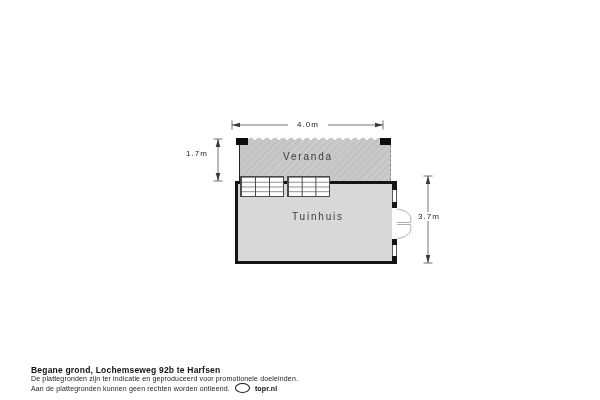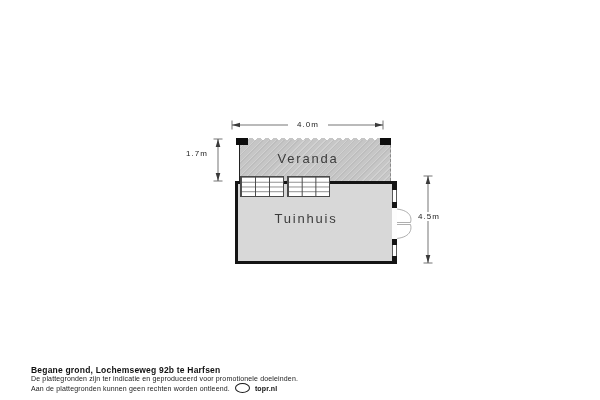--- a/index.html
+++ b/index.html
@@ -50,25 +50,25 @@
 
   
   .right-wall{left:385px;top:181px;width:5px;height:83px;background:#fff;}
   .right-wall .seg{position:absolute;left:0;width:5px;box-sizing:border-box;}
   .wall-black{background:var(--wall,#141414);}
   .window-segment{background:#fff;border-left:1px solid #5a5a5a;border-right:1px solid #5a5a5a;}
   .door-opening{background:#fdfdfd;}
 
   
   .room-label{
-    position:absolute;text-align:center;font-size:13px;letter-spacing:1.8px;
+    position:absolute;text-align:center;font-size:10px;letter-spacing:1.8px;
     color:#3c3c3c;white-space:nowrap;
   }
   .label-veranda{left:266px;top:151px;width:84px;}
-  .label-tuinhuis{left:264px;top:211px;width:84px;}
+  .label-tuinhuis{left:276px;top:211px;width:84px;}
   .dim-label{
     position:absolute;font-size:8px;letter-spacing:1px;color:#222;
     background:#fff;text-align:center;white-space:nowrap;padding:0 1px;line-height:9px;
   }
   .dim-top{left:288px;top:120px;width:38px;}
   .dim-left{left:183px;top:149px;width:26px;background:transparent;text-align:center;}
   .dim-right{left:413px;top:212px;width:30px;}
 
   
   .footer-title{left:24px;top:365px;font-size:8.5px;font-weight:bold;color:#111;letter-spacing:.2px;white-space:nowrap;}
@@ -133,21 +133,21 @@
     <div class="seg wall-black" style="top:58px;height:6px;"></div>
     <div class="seg window-segment" style="top:64px;height:11px;"></div>
     <div class="seg wall-black" style="top:75px;height:8px;"></div>
   </div>
 
   <div class="room-label label-veranda">Veranda</div>
   <div class="room-label label-tuinhuis">Tuinhuis</div>
 
   <div class="dim-label dim-top">4.0m</div>
   <div class="dim-label dim-left">1.7m</div>
-  <div class="dim-label dim-right">4.5m</div>
+  <div class="dim-label dim-right">3.7m</div>
 
   <div class="abs footer-title">Begane grond, Lochemseweg 92b te Harfsen</div>
   <div class="abs footer-line footer-line2">De plattegronden zijn ter indicatie en geproduceerd voor promotionele doeleinden.</div>
   <div class="abs footer-line footer-row3">
     <span>Aan de plattegronden kunnen geen rechten worden ontleend.</span>
     <span class="topr-logo"></span>
     <span class="footer-credit">topr.nl</span>
   </div>
 
 </div>

